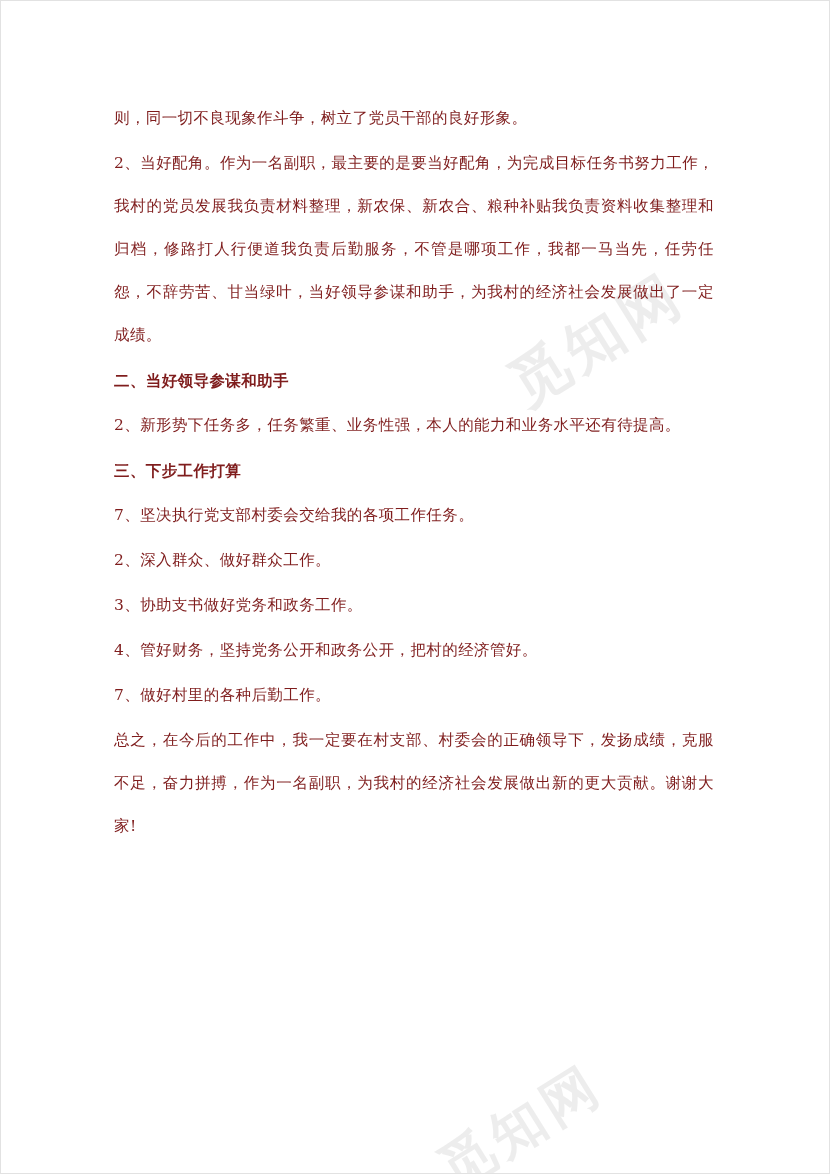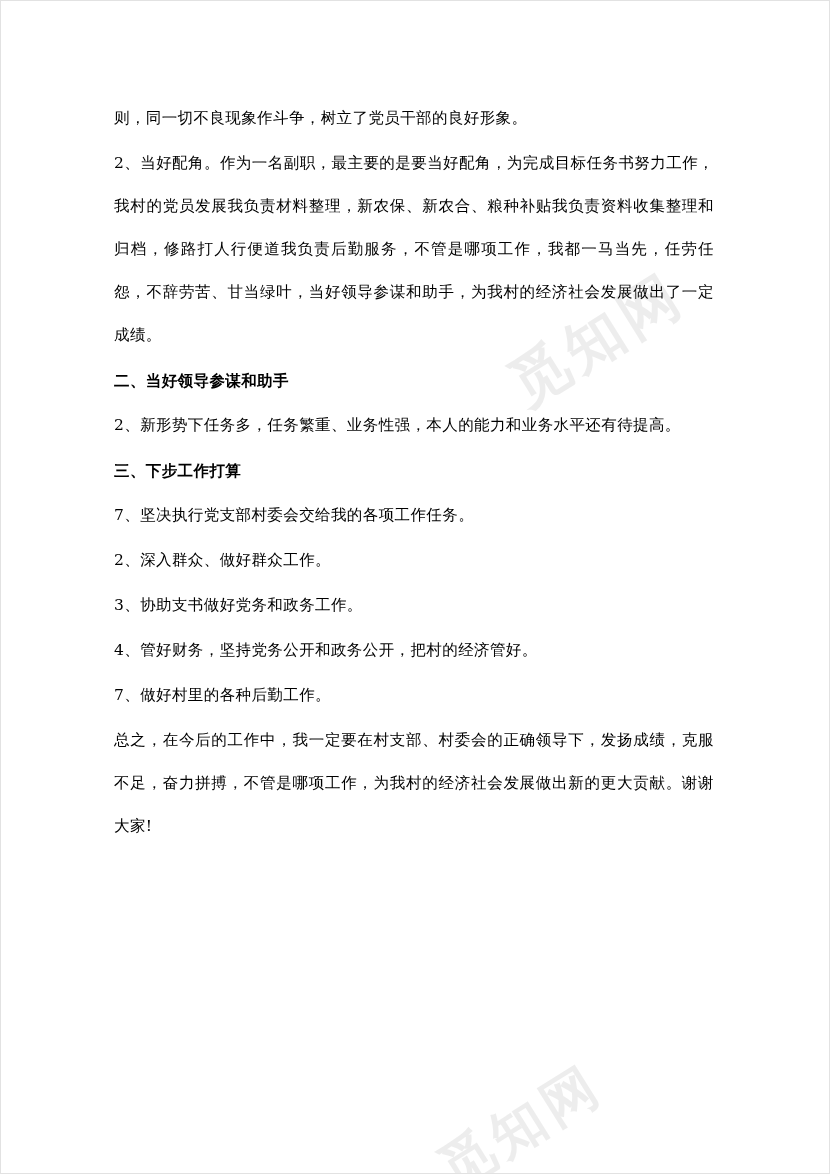--- a/index.html
+++ b/index.html
@@ -22,21 +22,21 @@
   .doc-body {
     position: absolute;
     left: 113px;
     top: 96px;
     width: 600px;
     z-index: 3;
   }
   .para {
     font-size: 15.5px;
     line-height: 43px;
-    color: #000000;
+    color: #7f1d1d;
     letter-spacing: 0.4px;
     text-align: justify;
     margin: 0 0 2px 0;
     font-family: "DejaVu Serif", "Liberation Serif", serif;
   }
   .para.bold {
     font-weight: bold;
   }
   .watermark {
     position: absolute;
@@ -65,16 +65,16 @@
     <p class="para">则，同一切不良现象作斗争，树立了党员干部的良好形象。</p>
     <p class="para">2、当好配角。作为一名副职，最主要的是要当好配角，为完成目标任务书努力工作，我村的党员发展我负责材料整理，新农保、新农合、粮种补贴我负责资料收集整理和归档，修路打人行便道我负责后勤服务，不管是哪项工作，我都一马当先，任劳任怨，不辞劳苦、甘当绿叶，当好领导参谋和助手，为我村的经济社会发展做出了一定成绩。</p>
     <p class="para bold">二、当好领导参谋和助手</p>
     <p class="para">2、新形势下任务多，任务繁重、业务性强，本人的能力和业务水平还有待提高。</p>
     <p class="para bold">三、下步工作打算</p>
     <p class="para">7、坚决执行党支部村委会交给我的各项工作任务。</p>
     <p class="para">2、深入群众、做好群众工作。</p>
     <p class="para">3、协助支书做好党务和政务工作。</p>
     <p class="para">4、管好财务，坚持党务公开和政务公开，把村的经济管好。</p>
     <p class="para">7、做好村里的各种后勤工作。</p>
-    <p class="para">总之，在今后的工作中，我一定要在村支部、村委会的正确领导下，发扬成绩，克服不足，奋力拼搏，不管是哪项工作，为我村的经济社会发展做出新的更大贡献。谢谢大家!</p>
+    <p class="para">总之，在今后的工作中，我一定要在村支部、村委会的正确领导下，发扬成绩，克服不足，奋力拼搏，作为一名副职，为我村的经济社会发展做出新的更大贡献。谢谢大家!</p>
   </div>
 
 </div>
 
 </body></html>

